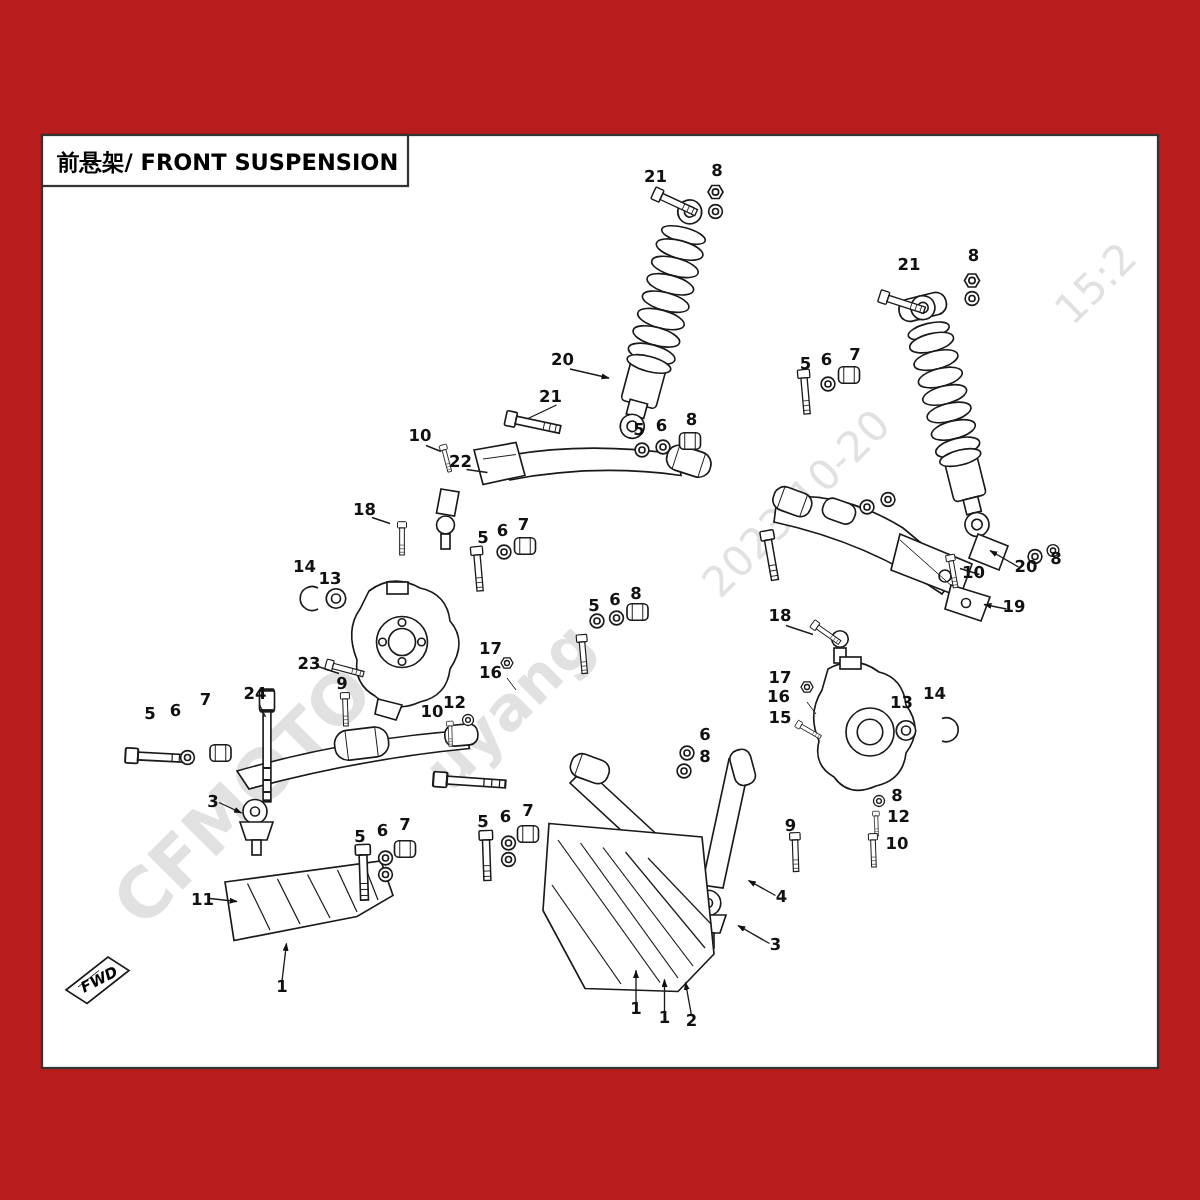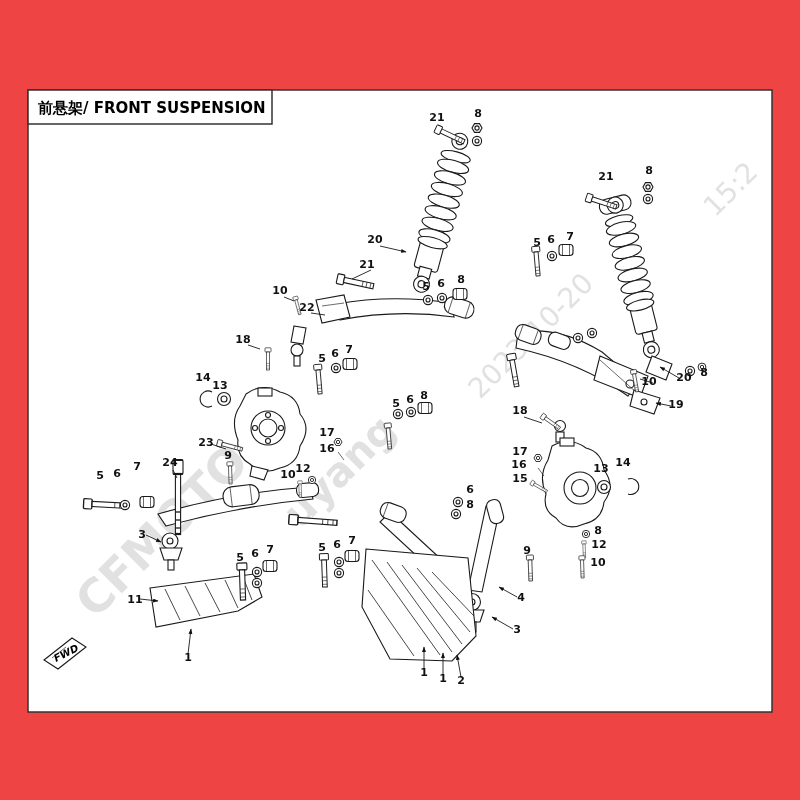--- a/index.html
+++ b/index.html
@@ -1,16 +1,16 @@
 <!DOCTYPE html>
 <html><head>
 <meta charset="utf-8">
 <style>
   html,body{margin:0;padding:0;background:#fff}
-  .page{position:relative;width:800px;height:800px;background:#ef4444;overflow:hidden;
+  .page{position:relative;width:800px;height:800px;background:#b91c1c;overflow:hidden;
         font-family:"DejaVu Sans",sans-serif}
   svg{position:absolute;left:0;top:0}
   .pt{fill:#fff;stroke:#1a1a1a;stroke-width:1.1}
   .ln{fill:none;stroke:#1a1a1a;stroke-width:1.1}
   .thin{fill:none;stroke:#1a1a1a;stroke-width:.65}
   .hatch{stroke:#1a1a1a;stroke-width:.8}
   .callout{font:bold 11px "DejaVu Sans",sans-serif;fill:#111;text-anchor:middle}
   .leader{stroke:#1a1a1a;stroke-width:.9;fill:none}
   .title-text{font:bold 15px "DejaVu Sans",sans-serif;fill:#000}
   .wm{fill:#c9c9c9;opacity:.55}

